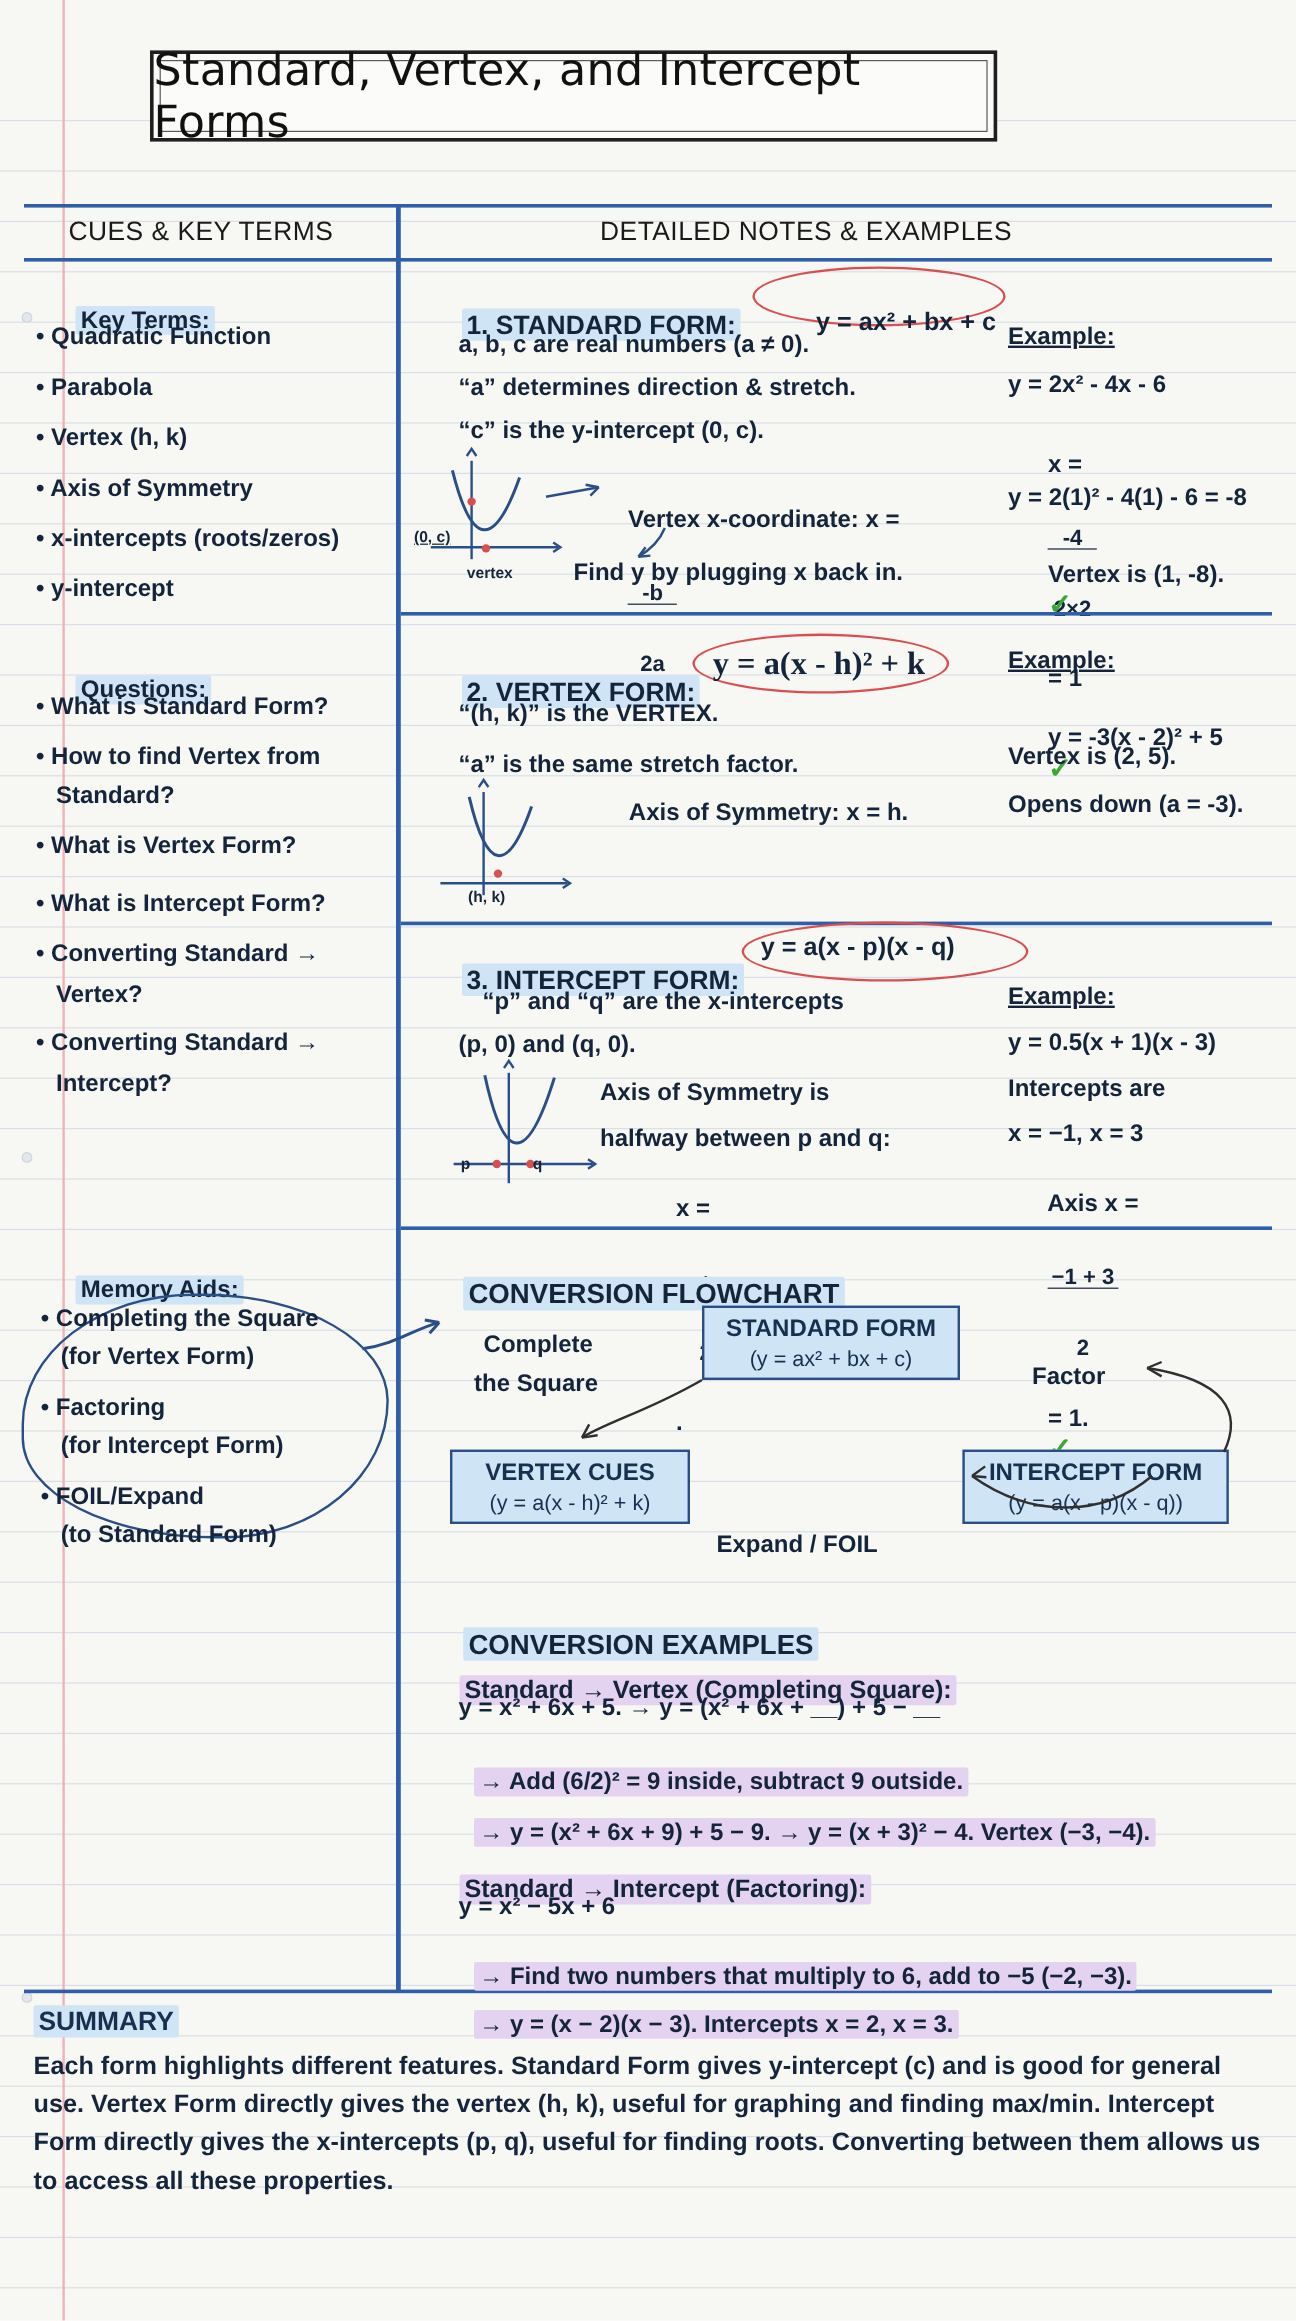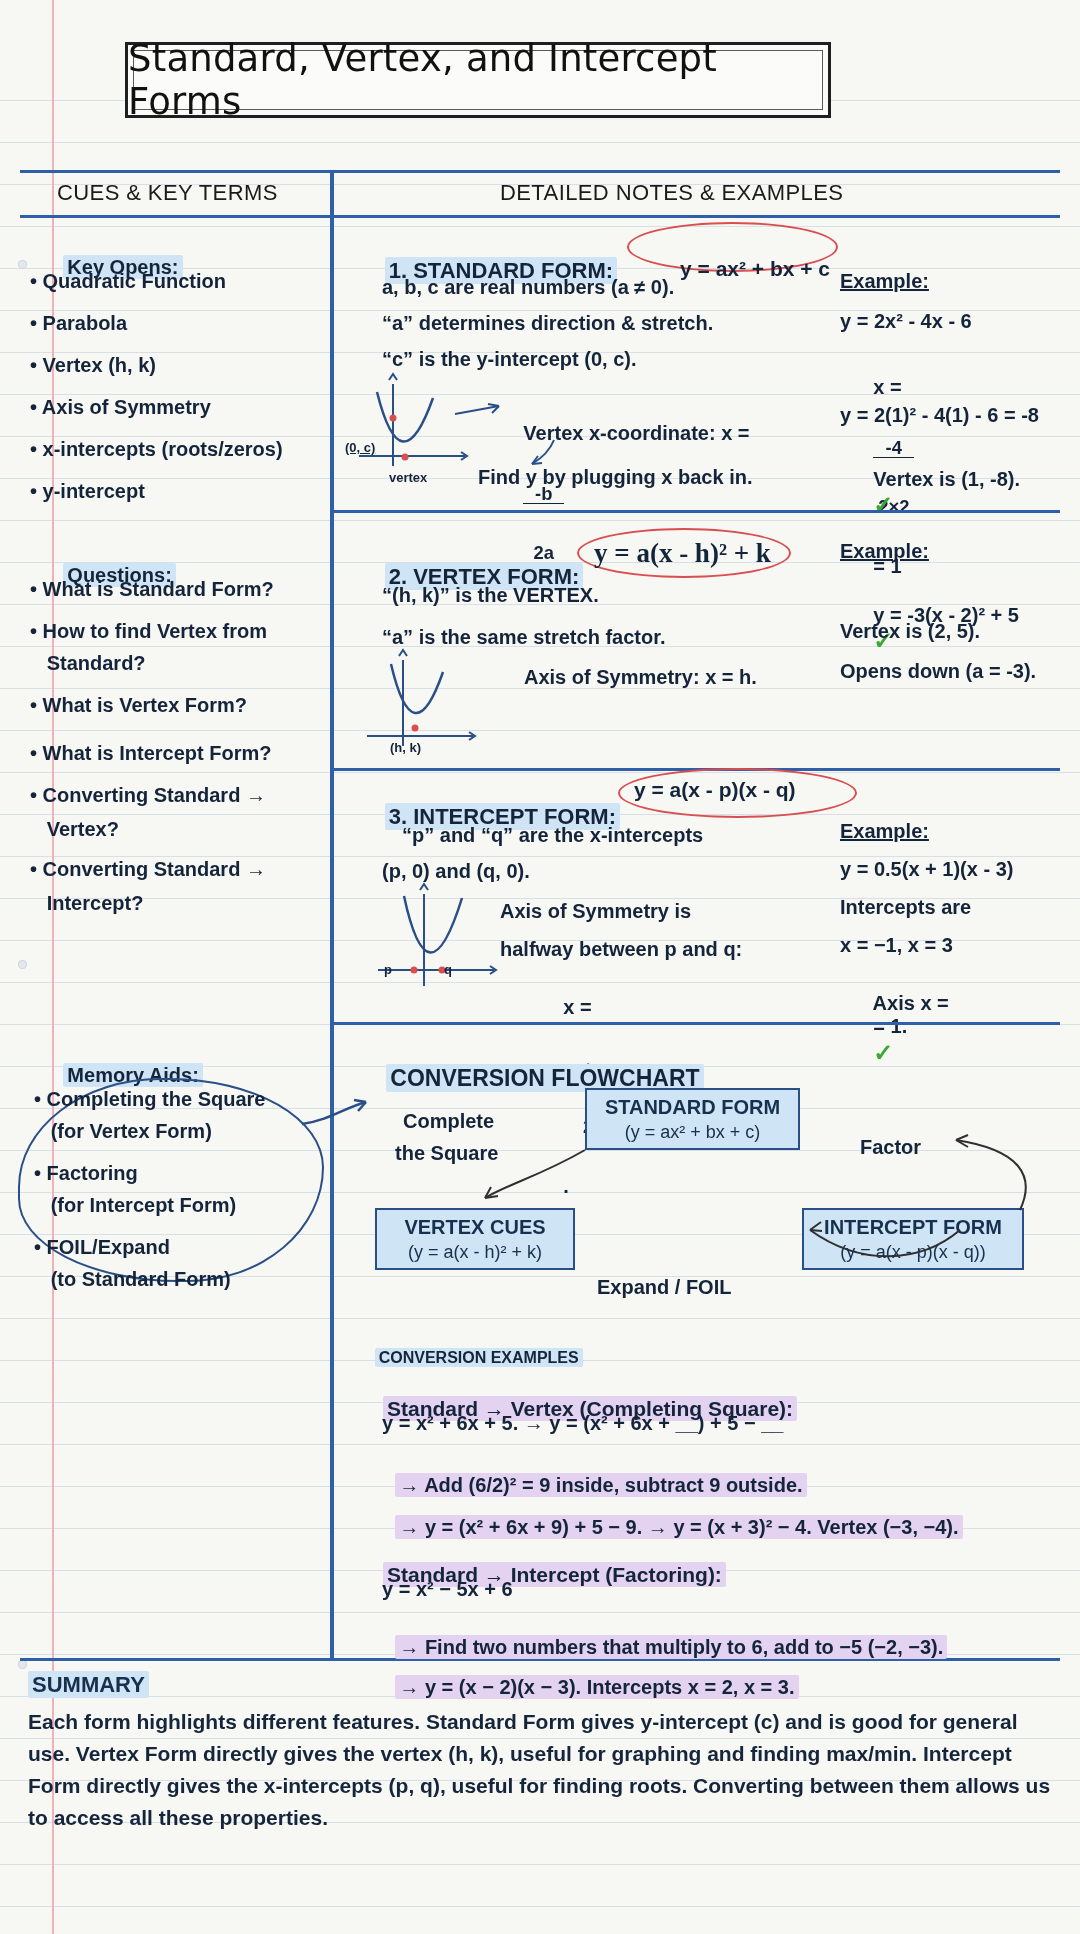--- a/index.html
+++ b/index.html
@@ -250,21 +250,21 @@
 
     <div class="hrule" style="left:20px; top:170px; width:1040px; height:3px;"></div>
     <div class="hrule" style="left:20px; top:215px; width:1040px; height:3px;"></div>
     <div class="vrule" style="left:330px; top:170px; width:4px; height:1490px;"></div>
     <div class="hrule" style="left:20px; top:1658px; width:1040px; height:3px;"></div>
 
     <div class="col-head" style="left:57px; top:180px;">CUES &amp; KEY TERMS</div>
     <div class="col-head" style="left:500px; top:180px;">DETAILED NOTES &amp; EXAMPLES</div>
 
     <div class="t bold" style="left:30px; top:232px;">
-      <span class="hl-blue">Key Opens:</span>
+      <span class="hl-blue">Key Terms:</span>
     </div>
     <div class="t bold" style="left:30px; top:270px;">• Quadratic Function</div>
     <div class="t bold" style="left:30px; top:312px;">• Parabola</div>
     <div class="t bold" style="left:30px; top:354px;">• Vertex (h, k)</div>
     <div class="t bold" style="left:30px; top:396px;">• Axis of Symmetry</div>
     <div class="t bold" style="left:30px; top:438px;">• x-intercepts (roots/zeros)</div>
     <div class="t bold" style="left:30px; top:480px;">• y-intercept</div>
 
     <div class="t bold" style="left:30px; top:540px;">
       <span class="hl-blue">Questions:</span>
@@ -416,20 +416,24 @@
       </span>
       <span>.</span>
     </div>
 
     <div class="t bold" style="left:840px; top:820px; text-decoration:underline;">Example:</div>
     <div class="t bold" style="left:840px; top:858px;">y = 0.5(x + 1)(x - 3)</div>
     <div class="t bold" style="left:840px; top:896px;">Intercepts are</div>
     <div class="t bold" style="left:840px; top:934px;">x = −1, x = 3</div>
     <div class="t bold" style="left:840px; top:968px;">
       <span>Axis x =</span>
+      <span class="frac">
+        <span class="num">−1 + 3</span>
+        <span class="den">2</span>
+      </span>
       <span>= 1.</span>
       <span class="check">✓</span>
     </div>
 
     <div class="hrule" style="left:334px; top:1022px; width:726px; height:3px;"></div>
 
     <div class="t bold" style="left:348px; top:1038px; font-size:23px;">
       <span class="hl-blue">CONVERSION FLOWCHART</span>
     </div>
 
@@ -456,21 +460,21 @@
 
       <path d="M470,150 C520,186 580,184 620,150" stroke="#2f2f2f" stroke-width="2" fill="none"></path>
       <path d="M470,150 L482,151 M470,150 L481,142" stroke="#2f2f2f" stroke-width="2" fill="none"></path>
     </svg>
 
     <div class="t bold" style="left:403px; top:1110px;">Complete</div>
     <div class="t bold" style="left:395px; top:1142px;">the Square</div>
     <div class="t bold" style="left:860px; top:1136px;">Factor</div>
     <div class="t bold" style="left:597px; top:1276px;">Expand / FOIL</div>
 
-    <div class="t bold" style="left:348px; top:1330px; font-size:16px;">
+    <div class="t bold" style="left:348px; top:1330px; font-size:23px;">
       <span class="hl-blue">CONVERSION EXAMPLES</span>
     </div>
     <div class="t bold" style="left:348px; top:1372px; font-size:21px;">
       <span class="hl-purple">Standard → Vertex (Completing Square):</span>
     </div>
     <div class="t bold" style="left:382px; top:1412px;">y = x² + 6x + 5. → y = (x² + 6x + __) + 5 − __</div>
     <div class="t bold" style="left:362px; top:1450px;">
       <span class="hl-purple">→ Add (6/2)² = 9 inside, subtract 9 outside.</span>
     </div>
     <div class="t bold" style="left:362px; top:1492px;">

